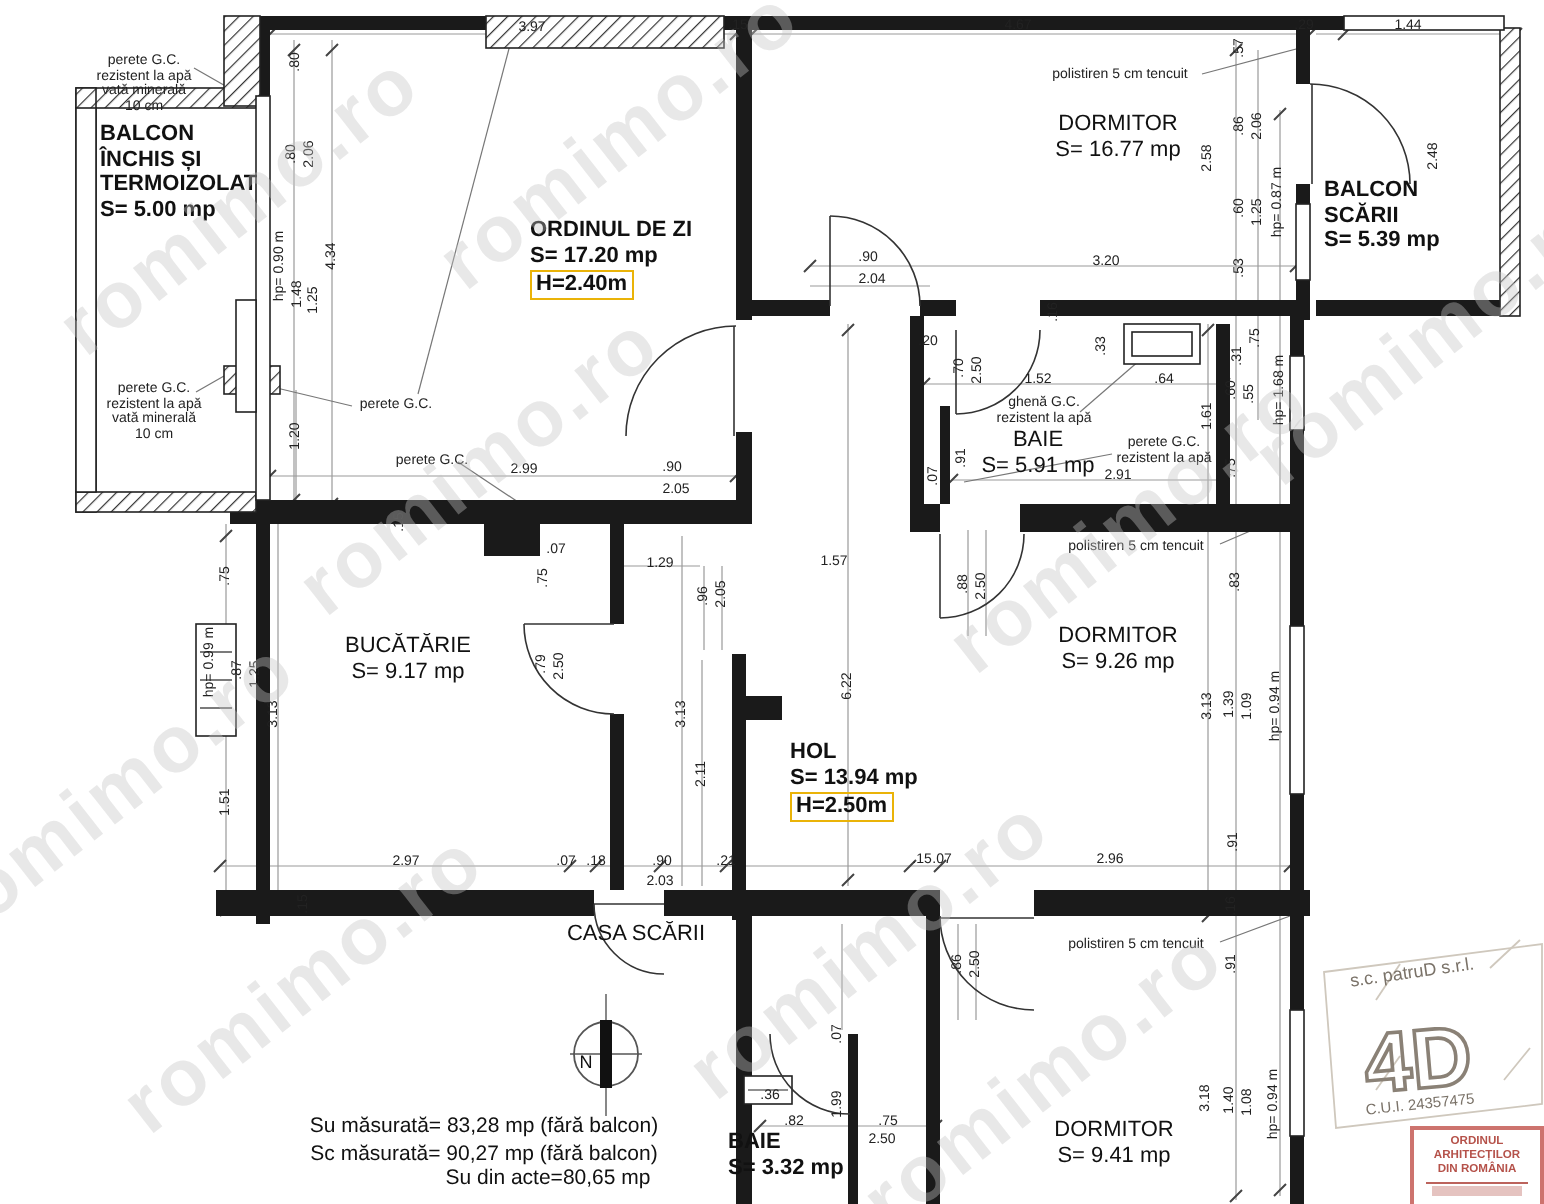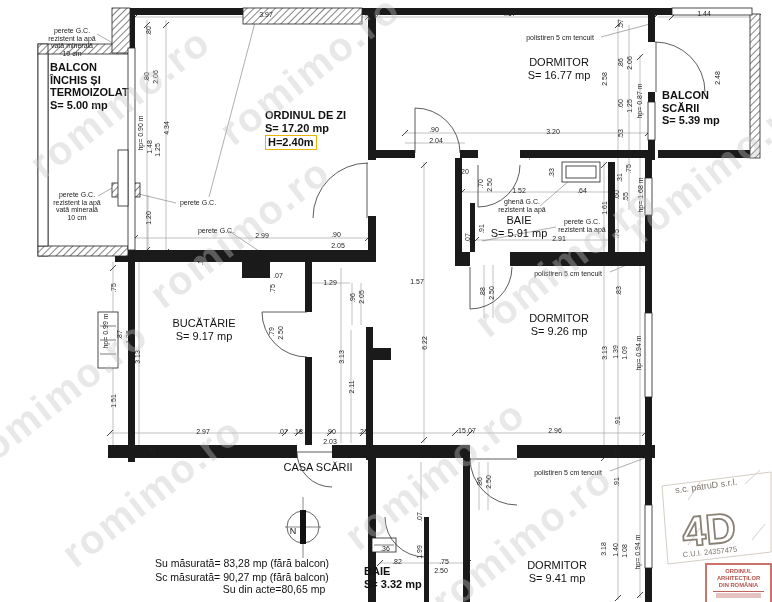--- a/index.html
+++ b/index.html
@@ -232,20 +232,21 @@
         <div>S= 5.39 mp</div>
       </div>
       <div class="room" style="left: 519px; top: 214px;">
         <div>BAIE</div>
         <div>S= 5.91 mp</div>
       </div>
       <div class="room" style="left: 204px; top: 317px;">
         <div>BUCĂTĂRIE</div>
         <div>S= 9.17 mp</div>
       </div>
+      <div class="room left" style="left: 395px; top: 370px;"><div>HOL</div><div>S= 13.94 mp</div><div class="boxed">H=2.50m</div></div>
       <div class="room" style="left: 559px; top: 312px;">
         <div>DORMITOR</div>
         <div>S= 9.26 mp</div>
       </div>
       <div class="room" style="left: 318px; top: 461px;">
         <div>CASA SCĂRII</div>
       </div>
       <div class="room left" style="left: 364px; top: 565px;">
         <div>BAIE</div>
         <div>S= 3.32 mp</div>

